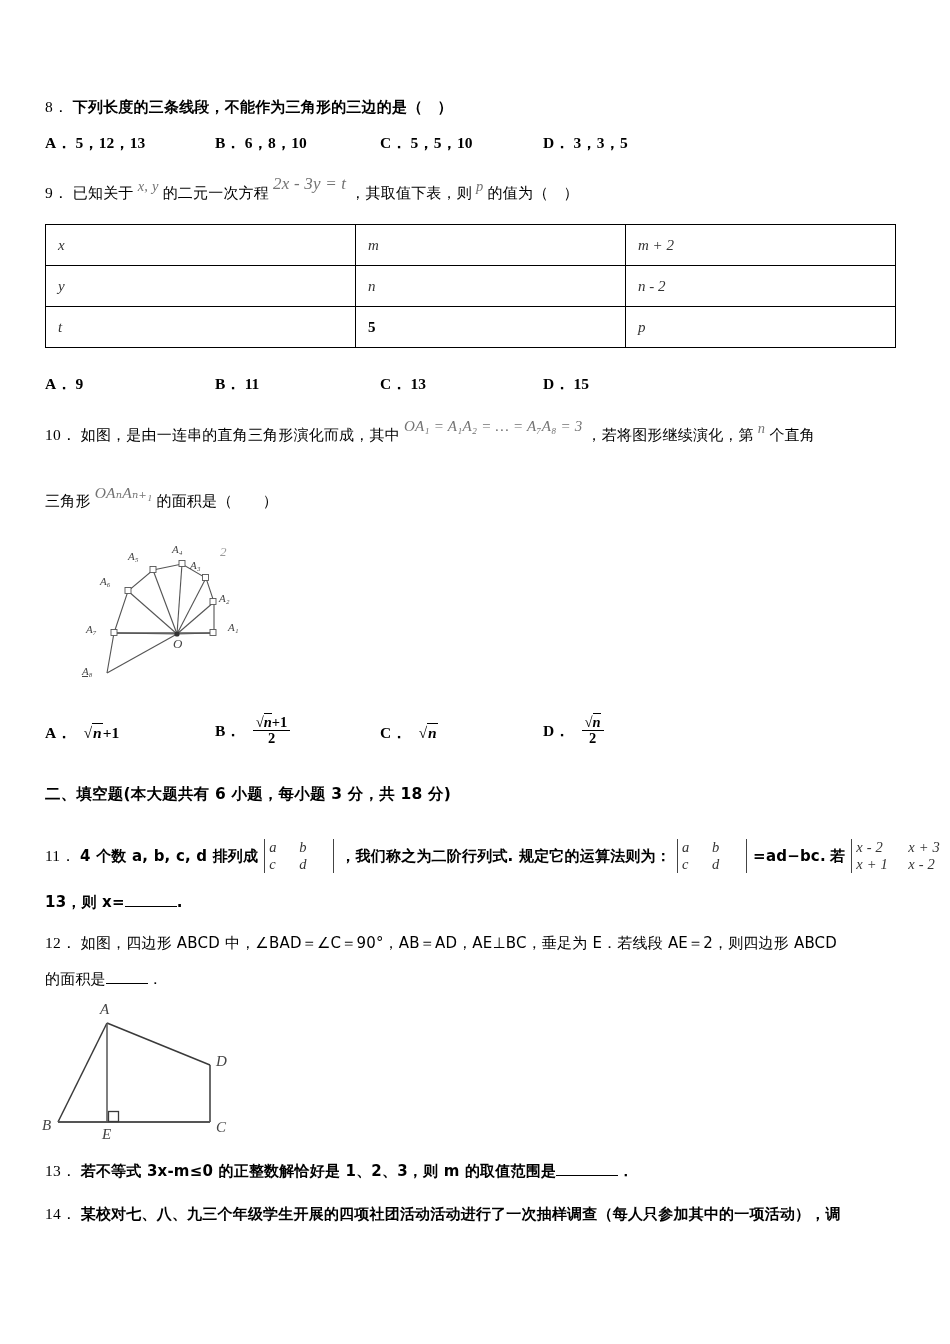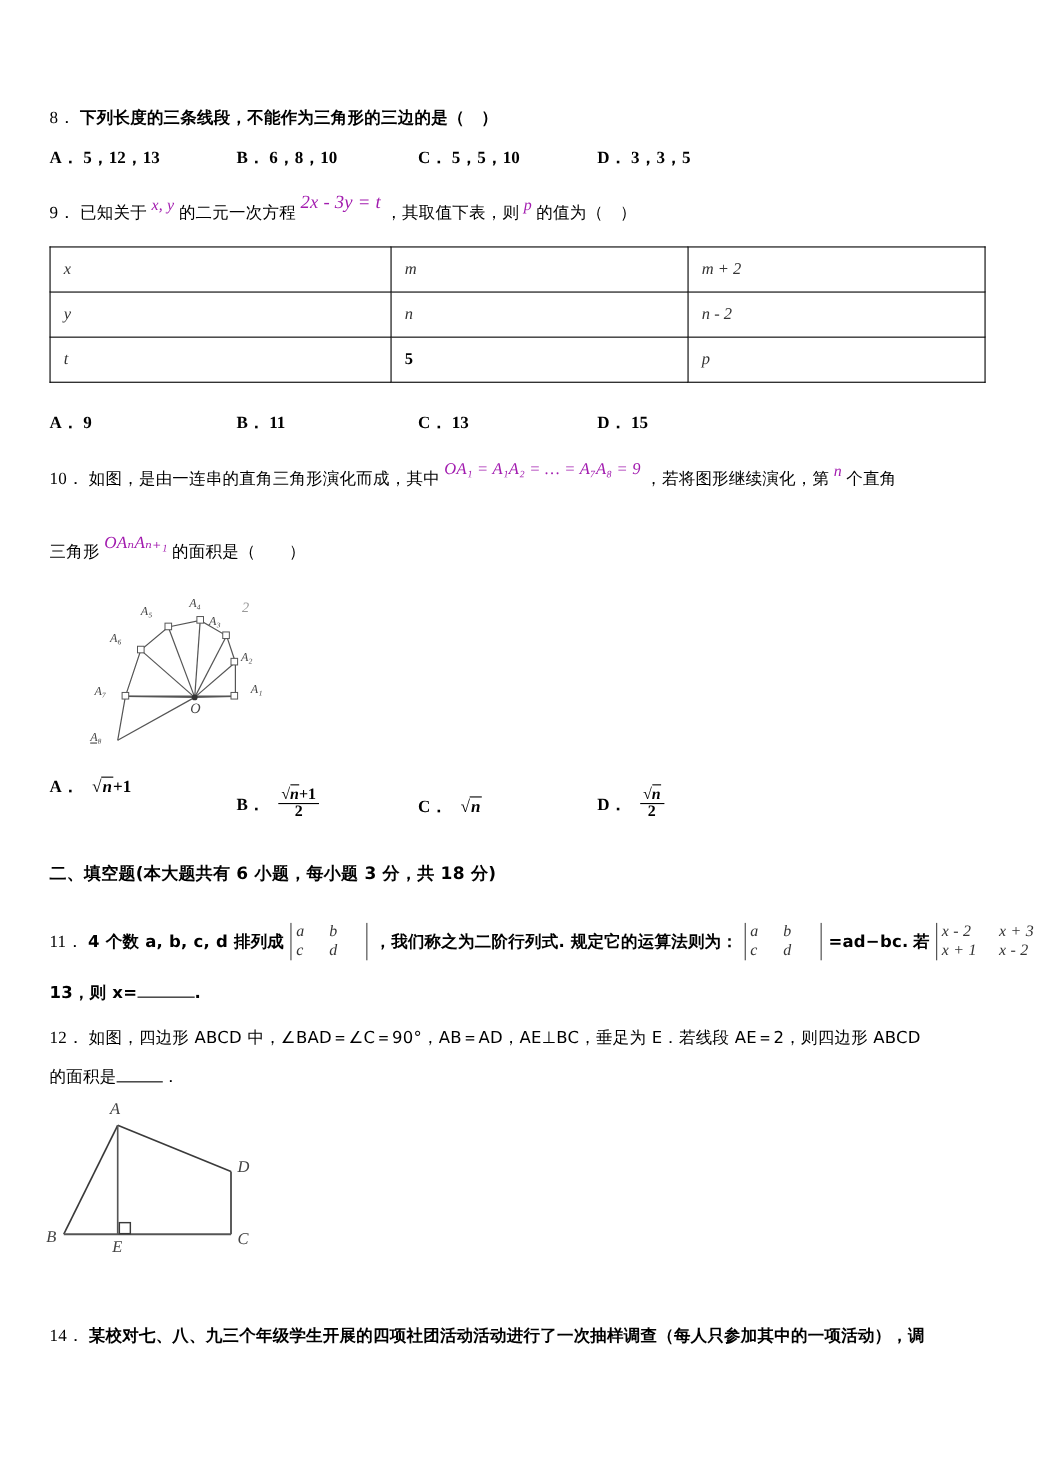--- a/index.html
+++ b/index.html
@@ -44,21 +44,21 @@
     position: absolute;
     white-space: nowrap;
     font-weight: bold;
     font-size: 15.5px;
   }
   .sup-math {
     position: relative;
     top: -7px;
     font-size: 14.5px;
     font-style: italic;
-    color: #a21caf;
+    color: #737373;
   }
   
   .q9table {
     position: absolute;
     border-collapse: collapse;
     table-layout: fixed;
   }
   .q9table td {
     border: 1px solid #000;
     height: 40px;
@@ -227,21 +227,21 @@
     <span>13</span>
   </div>
   <div class="opt" style="left:543px; top:374px;">
     <span>D．</span>
     <span>15</span>
   </div>
 
   <div class="qline" style="left:45px; top:424px;">
     <span class="qnum">10．</span>
     <span class="cn-reg">如图，是由一连串的直角三角形演化而成，其中</span>
-    <span class="sup-math" style="top:-9px;font-size:15px;">OA₁ = A₁A₂ = … = A₇A₈ = 9</span>
+    <span class="sup-math" style="top:-9px;font-size:15px;">OA₁ = A₁A₂ = … = A₇A₈ = 3</span>
     <span class="cn-reg">，若将图形继续演化，第</span>
     <span class="sup-math">n</span>
     <span class="cn-reg">个直角</span>
   </div>
 
   <div class="qline" style="left:45px; top:490px;">
     <span class="cn-reg">三角形</span>
     <span class="sup-math" style="top:-8px;font-size:15.5px;">OAₙAₙ₊₁</span>
     <span class="cn-reg">的面积是（　　）</span>
   </div>
@@ -285,21 +285,21 @@
     <span class="fig-label small" style="left:130px; top:24px;">A₃</span>
     <span class="fig-label small" style="left:112px; top:8px;">A₄</span>
     <span class="fig-label small" style="left:68px;  top:15px;">A₅</span>
     <span class="fig-label small" style="left:40px;  top:40px;">A₆</span>
     <span class="fig-label small" style="left:26px;  top:88px;">A₇</span>
     <span class="fig-label small" style="left:22px;  top:130px;text-decoration:underline;">A₈</span>
     <span class="fig-label" style="left:113px; top:101px;">O</span>
     <span class="fig-label" style="left:160px; top:9px; color:#999;">2</span>
   </div>
 
-  <div class="opt" style="left:45px; top:705px;">
+  <div class="opt" style="left:45px; top:723px;">
     <span>A．</span>
     <span class="sqrt" style="margin-left:8px;">
       <span>√</span><span class="radicand">n</span><span style="font-style:normal;">+1</span>
     </span>
   </div>
 
   <div class="opt" style="left:215px; top:716px;">
     <span style="vertical-align:middle;">B．</span>
     <span class="frac" style="margin-left:8px;">
       <span class="num">
@@ -393,19 +393,23 @@
 
       <rect x="78.5" y="116.5" width="10" height="10" fill="none" stroke="#3a3a3a" stroke-width="1.3"></rect>
     </svg>
     <span class="fig-label" style="left:70px; top:6px; font-size:15px;">A</span>
     <span class="fig-label" style="left:12px; top:122px; font-size:15px;">B</span>
     <span class="fig-label" style="left:186px; top:124px; font-size:15px;">C</span>
     <span class="fig-label" style="left:186px; top:58px; font-size:15px;">D</span>
     <span class="fig-label" style="left:72px; top:131px; font-size:15px;">E</span>
   </div>
 
+  <div class="qline" style="left:45px; top:1160px;">
+    <span class="qnum">13．</span>
+    <span class="cn">若不等式 3x-m≤0 的正整数解恰好是 1、2、3，则 m 的取值范围是</span><span class="blank" style="width:62px;"></span><span class="cn">．</span>
+  </div>
 
   <div class="qline" style="left:45px; top:1203px;">
     <span class="qnum">14．</span>
     <span class="cn">某校对七、八、九三个年级学生开展的四项社团活动活动进行了一次抽样调查（每人只参加其中的一项活动），调</span>
   </div>
 
 </div>
 
 </body></html>

